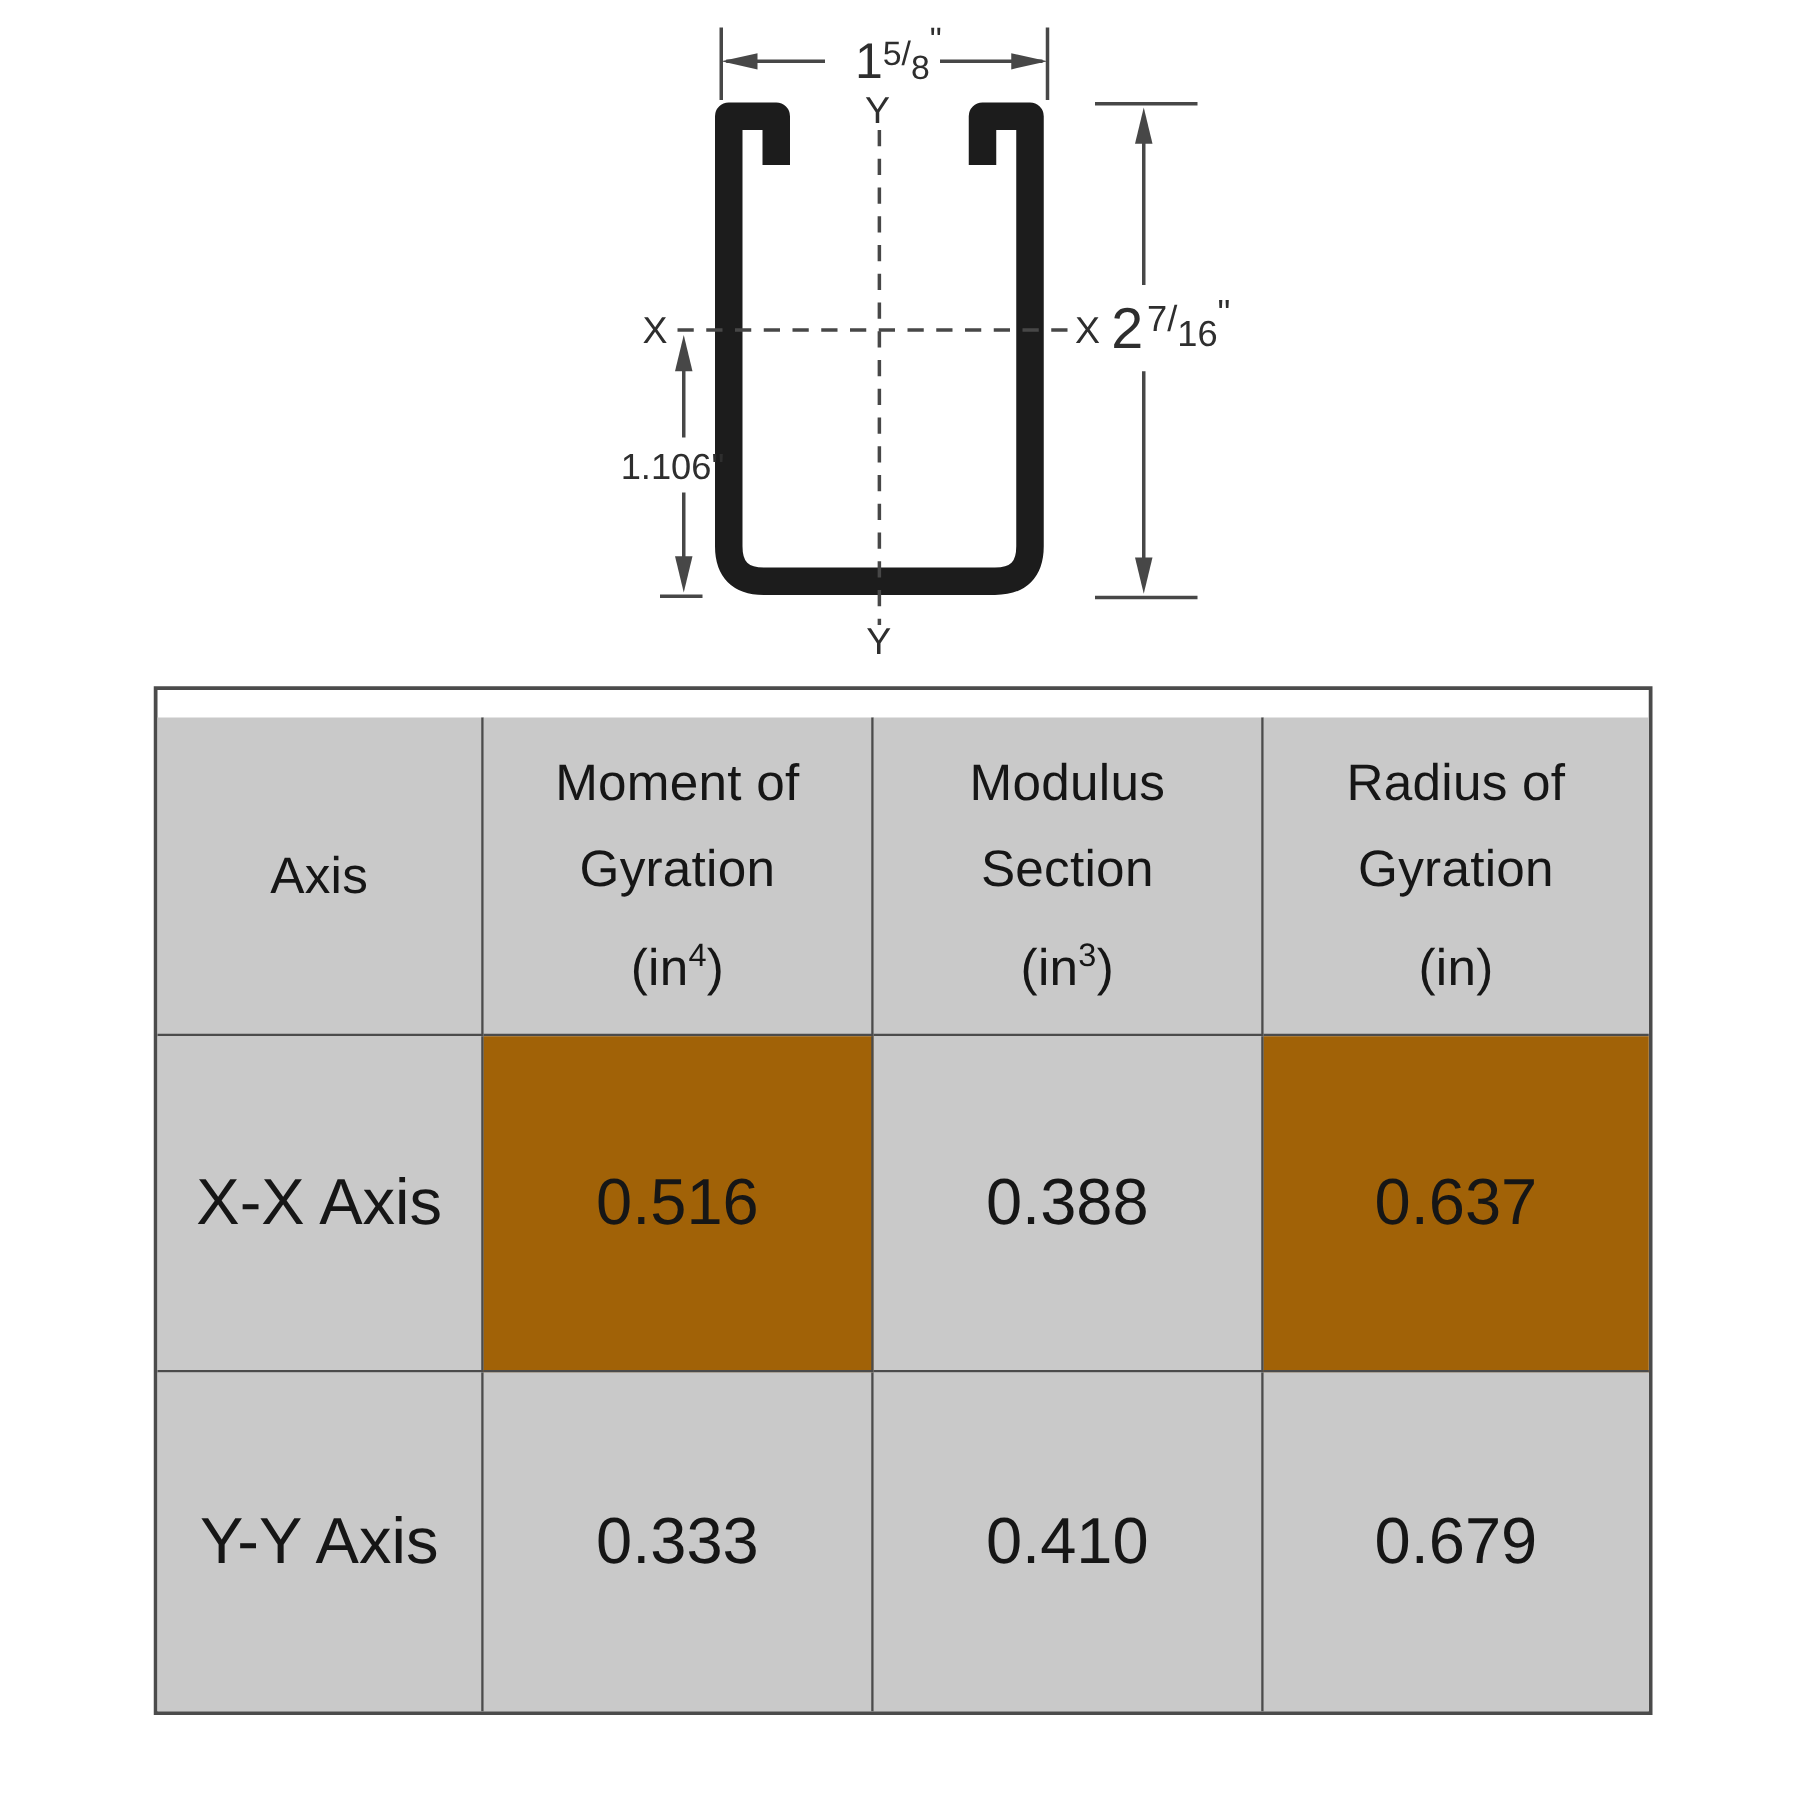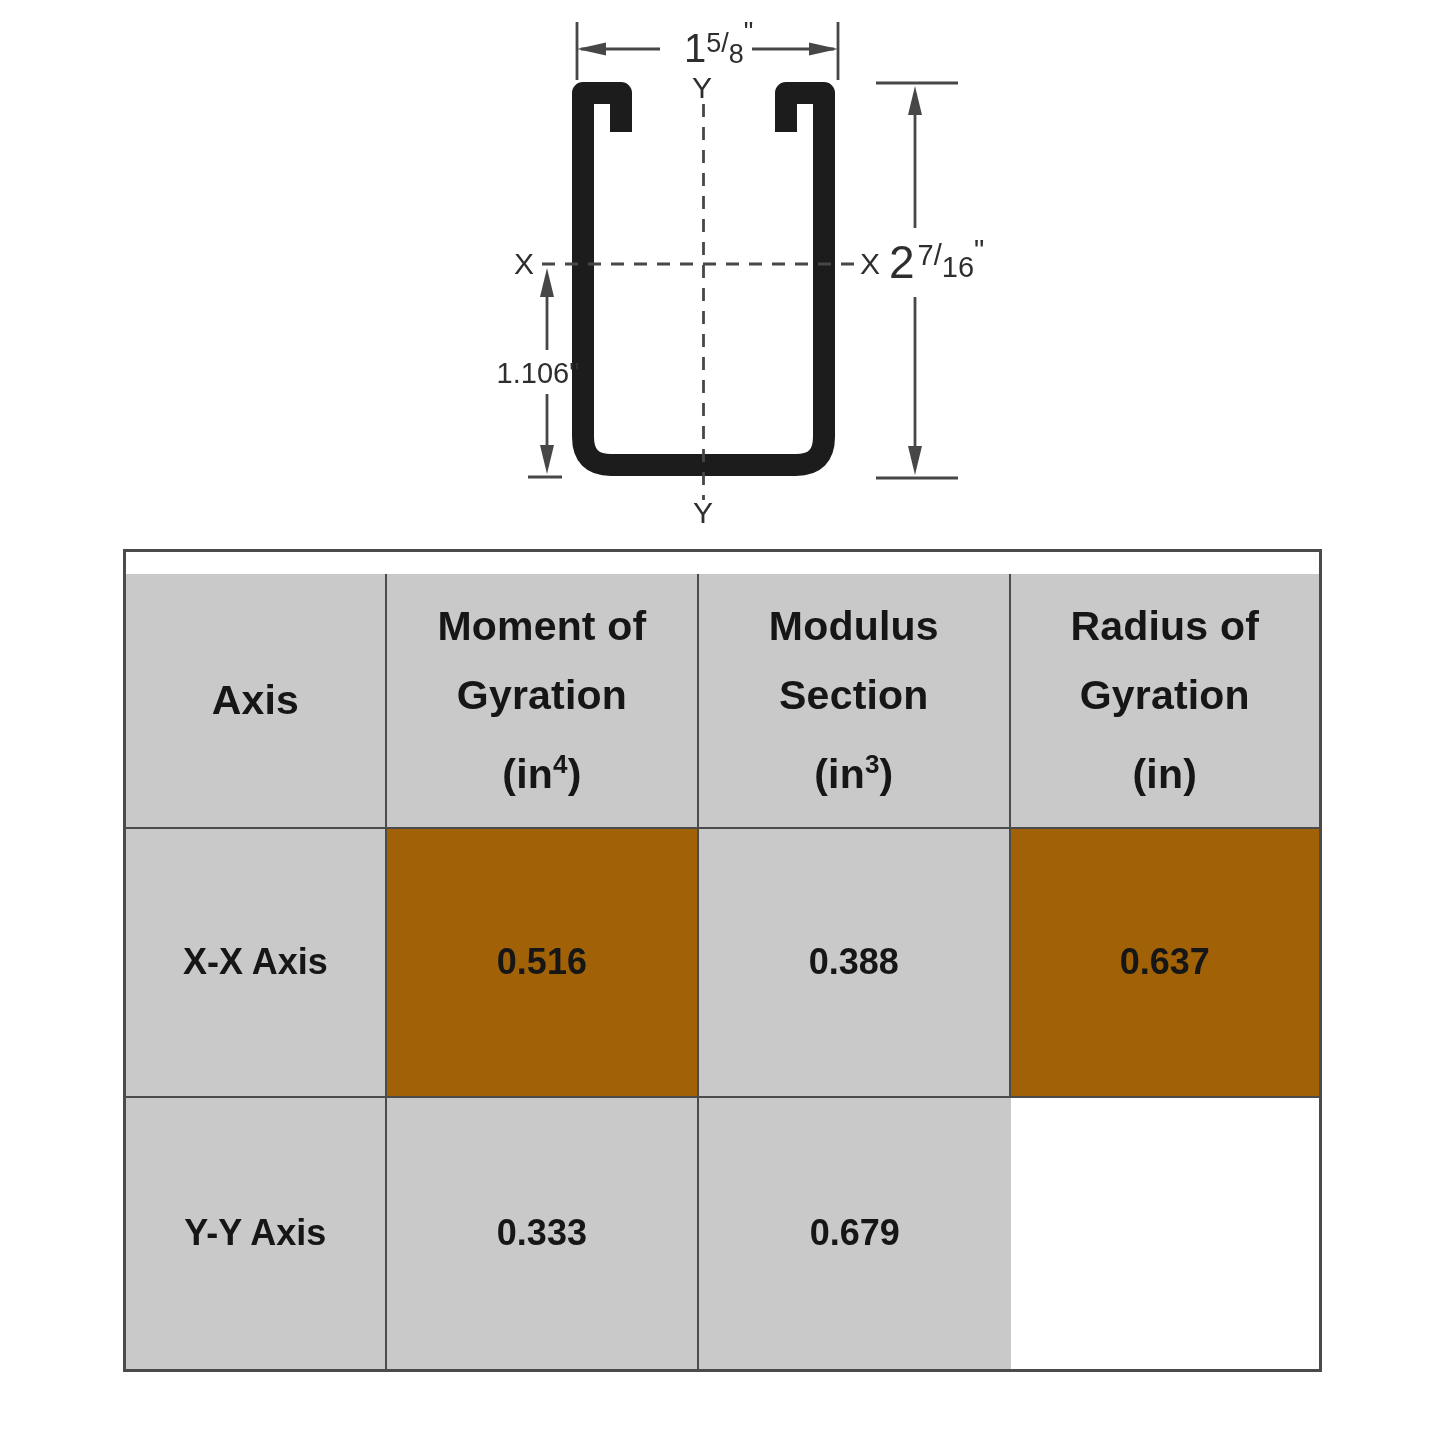--- a/index.html
+++ b/index.html
@@ -38,24 +38,24 @@
   .cell{
     border-right:2.5px solid var(--table-border);
     border-bottom:2.5px solid var(--table-border);
     display:flex;flex-direction:column;align-items:center;justify-content:center;
     text-align:center;
   }
   .cell.lastcol{border-right:none;}
   .cell.lastrow{border-bottom:none;}
   .gray{background:var(--cell-gray);}
   .white{background:#a16207;}
-  .hdr{font-weight:700;font-size:41px;letter-spacing:0.2px;margin-top:22px;}
+  .hdr{font-weight:400;font-size:41px;letter-spacing:0.2px;margin-top:22px;}
   .hline{line-height:69px;}
   .sup{font-size:26px;vertical-align:15px;}
-  .datacell{font-size:36px;font-weight:700;}
+  .datacell{font-size:52px;font-weight:400;}
 </style>
 </head>
 <body>
 
 <div class="page">
 
   <svg class="diagram" width="1445" height="545" viewBox="0 0 1445 545" xmlns="http://www.w3.org/2000/svg">
 
     <path class="steel" d="M 621 132 L 621 93 L 583 93 L 583 437
              Q 583 465 611 465
@@ -126,15 +126,16 @@
       <div class="hline"><span>(in</span><span class="sup"></span><span>)</span></div>
     </div>
 
     <div class="cell datacell gray">X-X Axis</div>
     <div class="cell datacell white">0.516</div>
     <div class="cell datacell gray">0.388</div>
     <div class="cell datacell white lastcol">0.637</div>
 
     <div class="cell datacell gray lastrow">Y-Y Axis</div>
     <div class="cell datacell gray lastrow">0.333</div>
+    <div class="cell datacell gray lastrow">0.410</div>
     <div class="cell datacell gray lastrow lastcol">0.679</div>
   </div>
 </div>
 
 </body></html>

